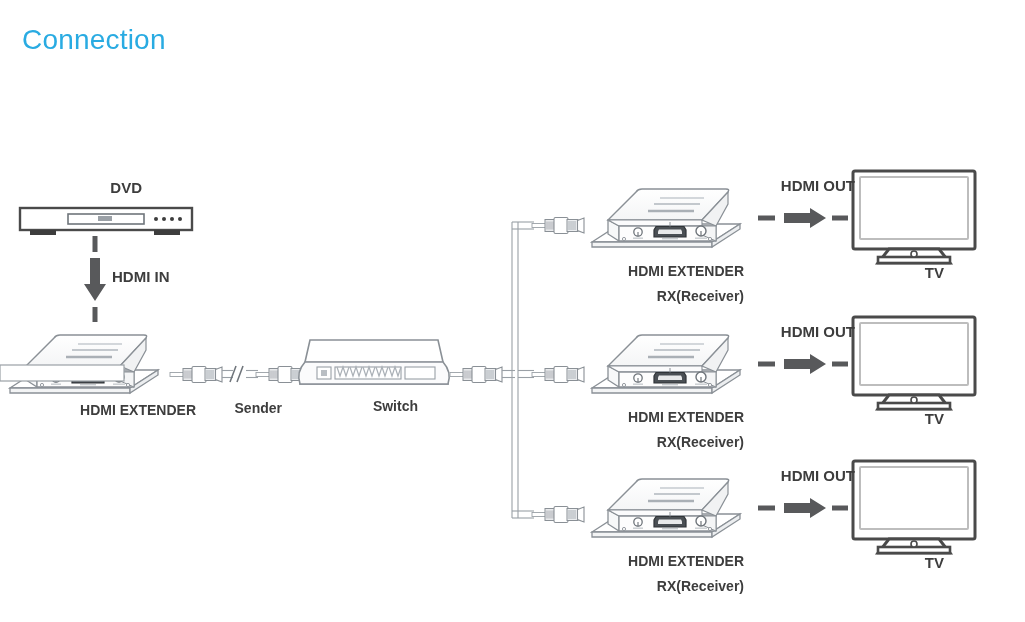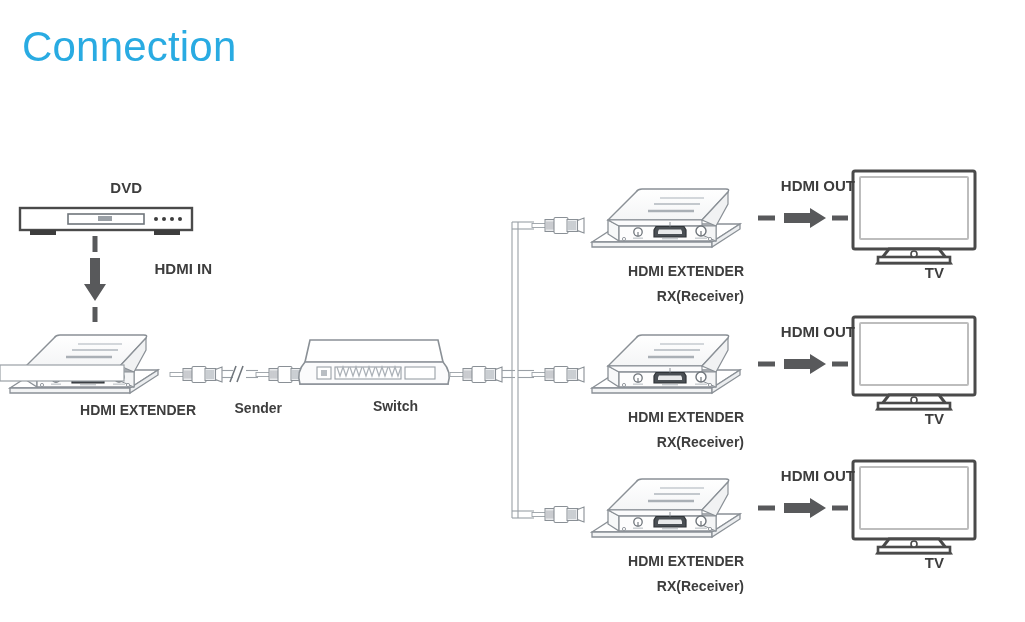--- a/index.html
+++ b/index.html
@@ -18,21 +18,21 @@
   #stage {
     position: absolute;
     inset: 0;
     width: 1025px;
     height: 622px;
   }
   .page-title {
     position: absolute;
     left: 22px;
     top: 26px;
-    font-size: 42px;
+    font-size: 28px;
     font-weight: 400;
     letter-spacing: 0.2px;
     color: #29ABE2;
     line-height: 1;
     white-space: nowrap;
   }
   .cap {
     position: absolute;
     font-weight: bold;
     color: #3d3d3d;
@@ -249,21 +249,21 @@
     <g transform="translate(758,502)">
       <use href="#outarrow"></use>
     </g>
     <g transform="translate(853,461)">
       <use href="#tvset"></use>
     </g>
   </svg>
 
   <div class="cap cap-md" style="left:62px; top:179px; width:80px;">DVD</div>
 
-  <div class="cap cap-md" style="left:112px; top:260px; width:100px; text-align:right;">HDMI IN</div>
+  <div class="cap cap-md" style="left:112px; top:268px; width:100px; text-align:left;">HDMI IN</div>
 
   <div class="cap cap-lg" style="left:6px; top:402px; width:190px;">HDMI EXTENDER</div>
 
   <div class="cap cap-lg" style="left:198px; top:400px; width:84px;">Sender</div>
 
   <div class="cap cap-lg" style="left:330px; top:398px; width:88px;">Switch</div>
 
   <div class="cap cap-lg" style="left:592px; top:263px; width:152px;">HDMI EXTENDER</div>
   <div class="cap cap-lg" style="left:592px; top:288px; width:152px;">RX(Receiver)</div>
   <div class="cap cap-md" style="left:755px; top:177px; width:100px;">HDMI OUT</div>

